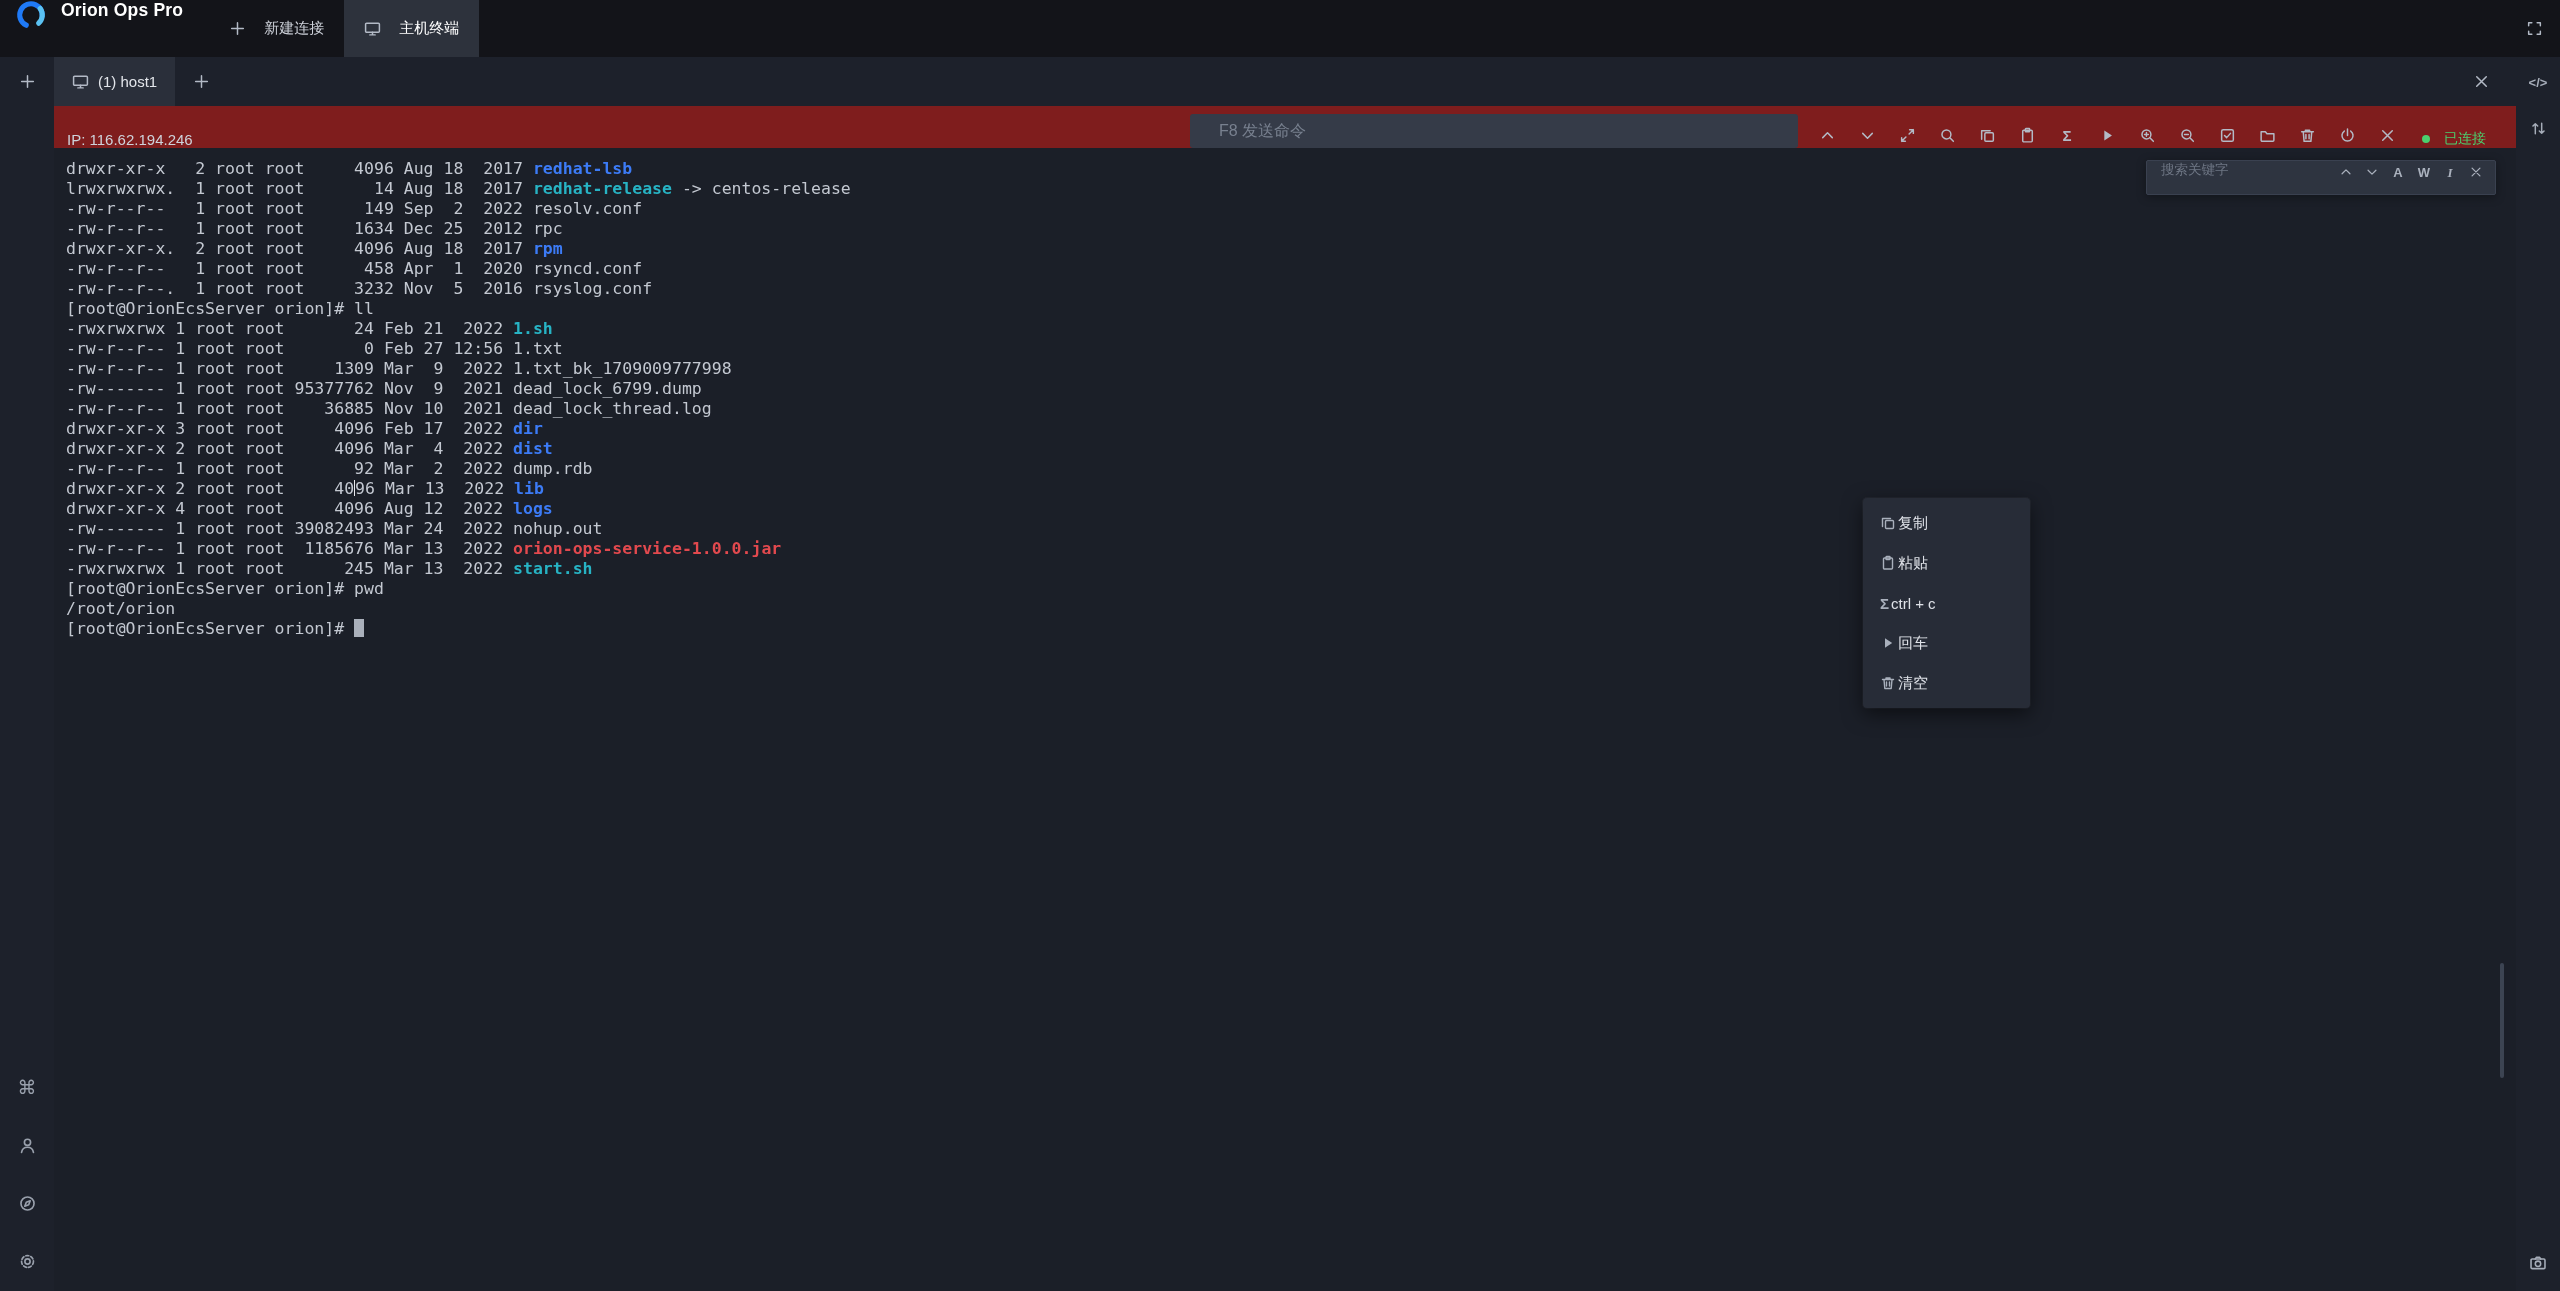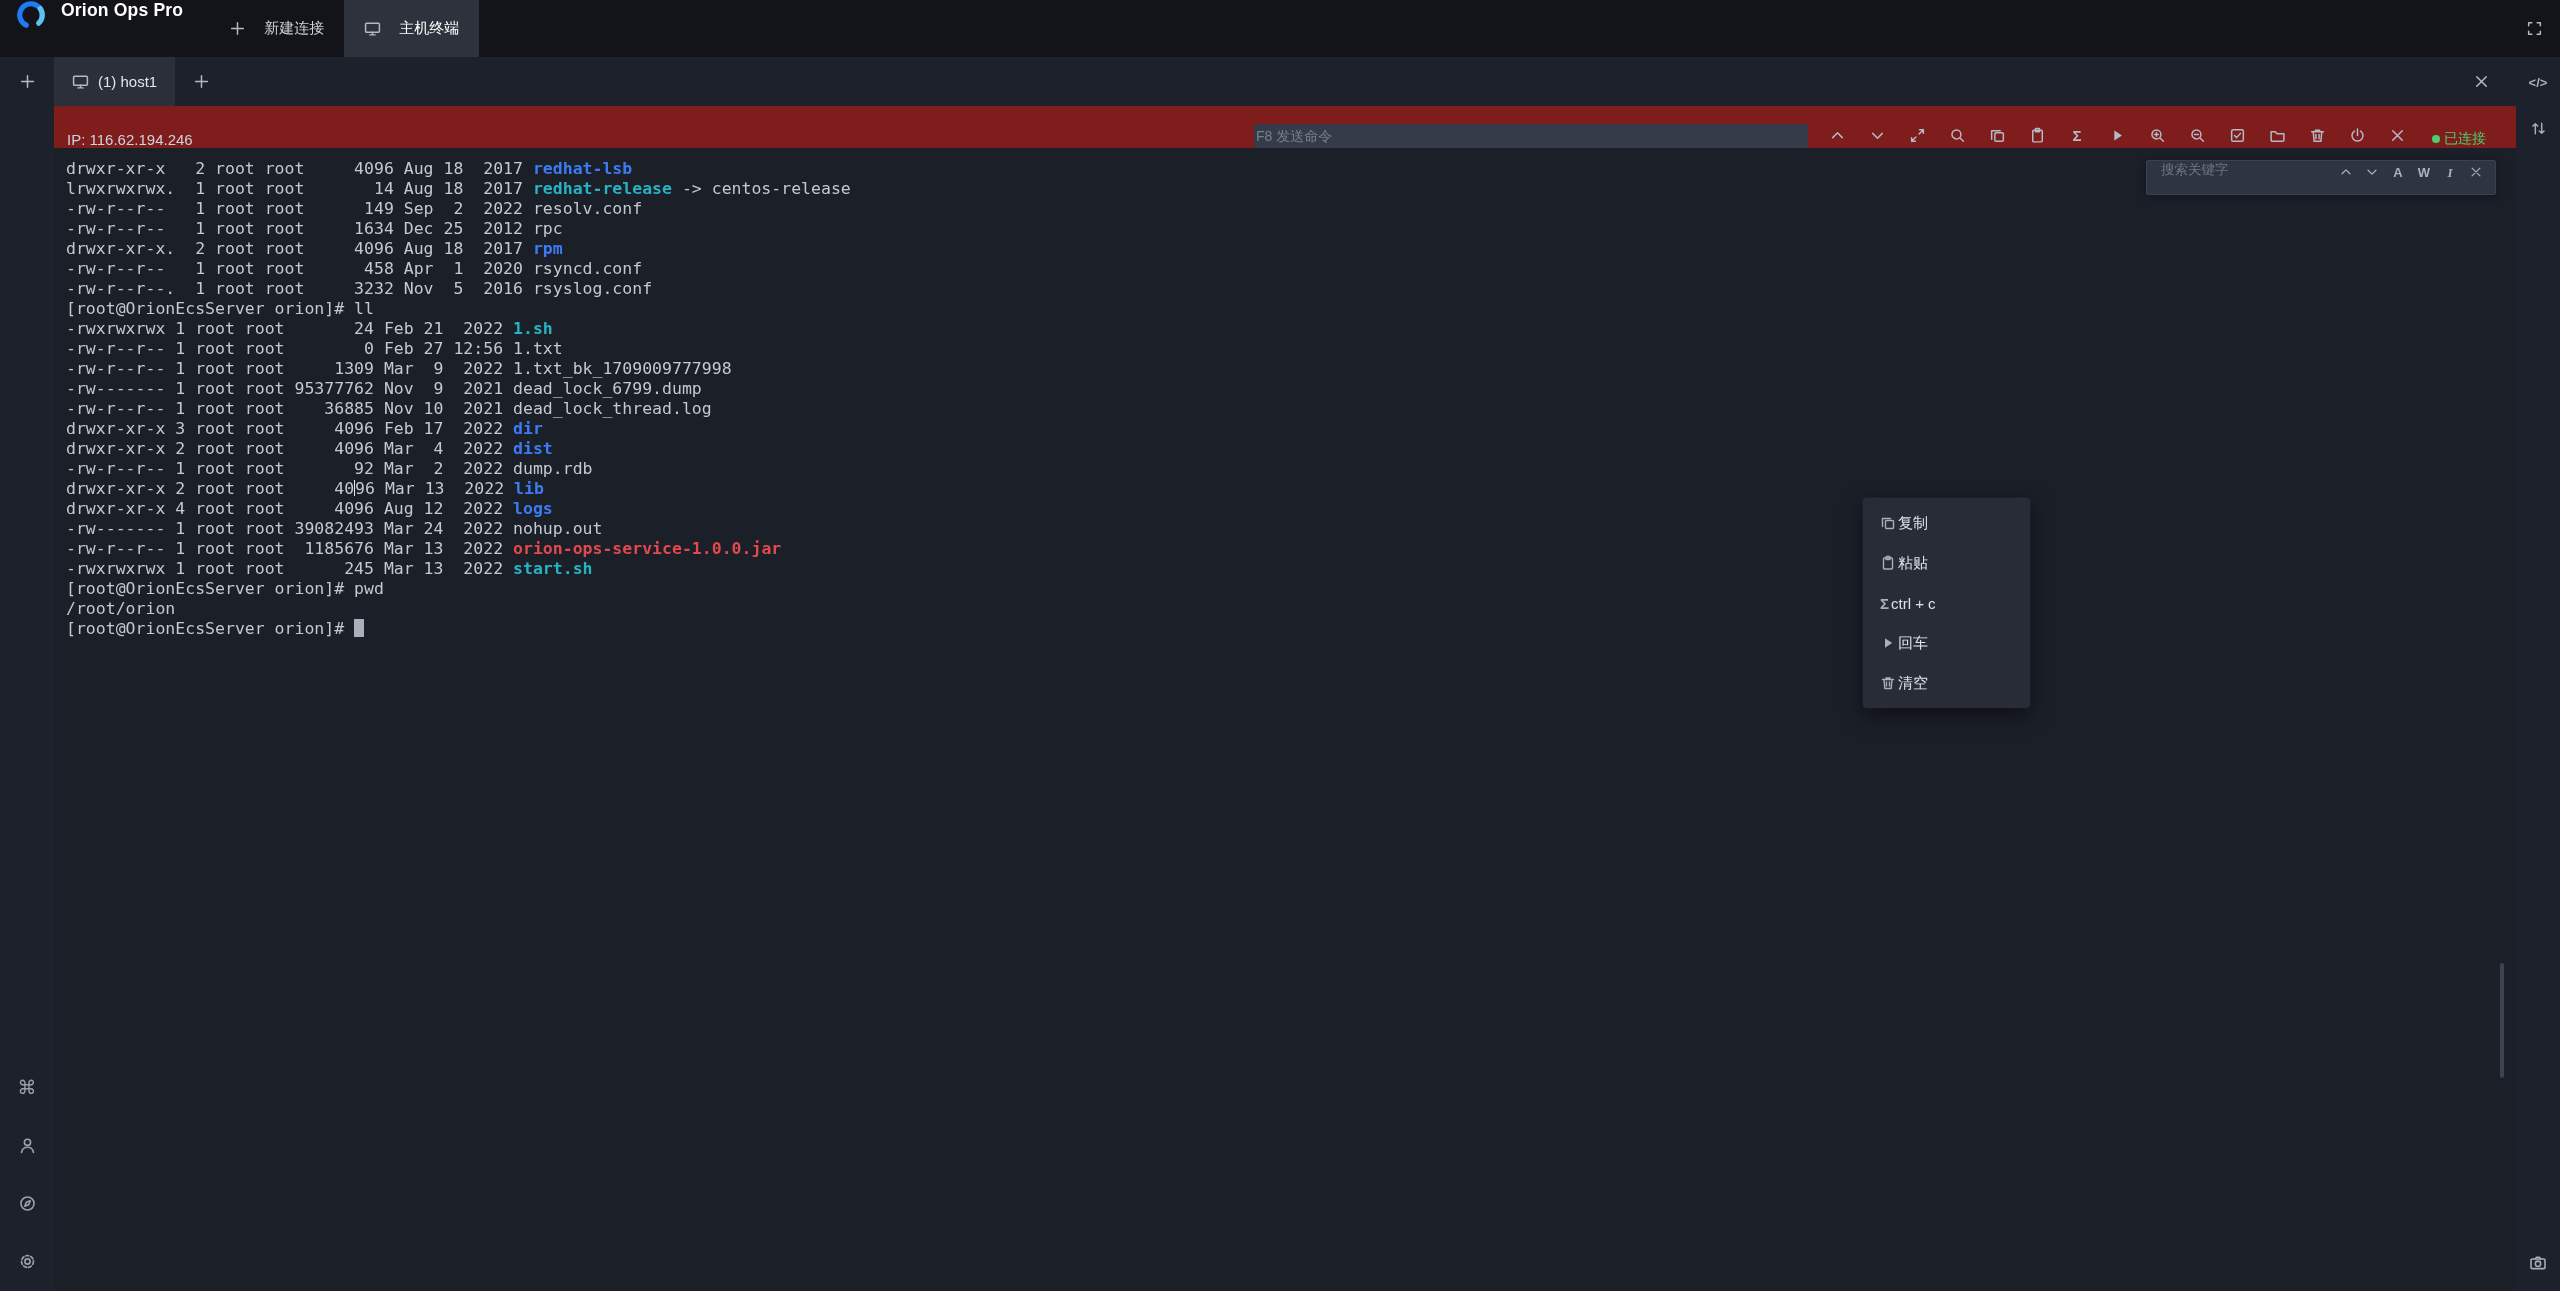--- a/index.html
+++ b/index.html
@@ -30,30 +30,30 @@
   .tabbar{flex:0 0 49px;background:#1d212b;display:flex;align-items:center}
   .tab{height:49px;display:flex;align-items:center;gap:9px;padding:0 18px;background:#2a2f3a;color:#e2e5ea;font-size:15px;cursor:pointer;white-space:nowrap}
   .tab svg{width:16px;height:16px}
   .add-tab{margin-left:13px}
   .tabbar-close{margin-left:auto;margin-right:22px}
 
   
   .toolbar{flex:0 0 42px;background:#7f1d1d;display:flex;align-items:flex-end;padding:0 30px 0 13px;gap:12px}
   .ip{font-size:15px;color:#ced3db;white-space:nowrap}
   .spacer{flex:1}
-  .cmd-input{width:550px;height:24px;background:#353b48;border:none;border-radius:3px;padding:0 2px;
-             color:#cdd2da;font-size:14px;outline:none;font-family:inherit}
+  .cmd-input{width:550px;height:34px;background:#353b48;border:none;border-radius:3px;padding:0 29px;
+             color:#cdd2da;font-size:16px;outline:none;font-family:inherit}
   .cmd-input::placeholder{color:#78808f}
   .toolbar-icons{display:flex;align-items:center;gap:14px;margin-left:4px}
   .tool-btn{width:26px;height:26px;display:flex;align-items:center;justify-content:center;
             color:#b3bac6;cursor:pointer;border-radius:3px;flex:0 0 auto}
   .tool-btn svg{width:17px;height:17px}
   .txt-icon{font-size:15px;font-weight:600;line-height:1}
   .txt-icon.ital{font-style:italic;font-family:"Liberation Serif",serif}
-  .status{display:flex;align-items:center;gap:4px;margin-left:10px;font-size:14px;
+  .status{display:flex;align-items:center;gap:14px;margin-left:10px;font-size:14px;
           color:var(--status-green,#4bcf6e);white-space:nowrap}
   .status .dot{width:8px;height:8px;border-radius:50%;background:var(--status-green,#4bcf6e)}
 
   
   .terminal{position:relative;flex:1;background:#1b1f28;overflow:hidden}
   .term-out{padding:11px 0 0 12px;font-family:"DejaVu Sans Mono","Liberation Mono",monospace;
             font-size:16.5px;line-height:20px;color:#c3c8d1}
   .tline{white-space:pre;height:20px}
   .seg-d{color:var(--dir-blue,#3c7bf6);font-weight:700}
   .seg-x{color:var(--exec-teal,#27b3c4);font-weight:700}

